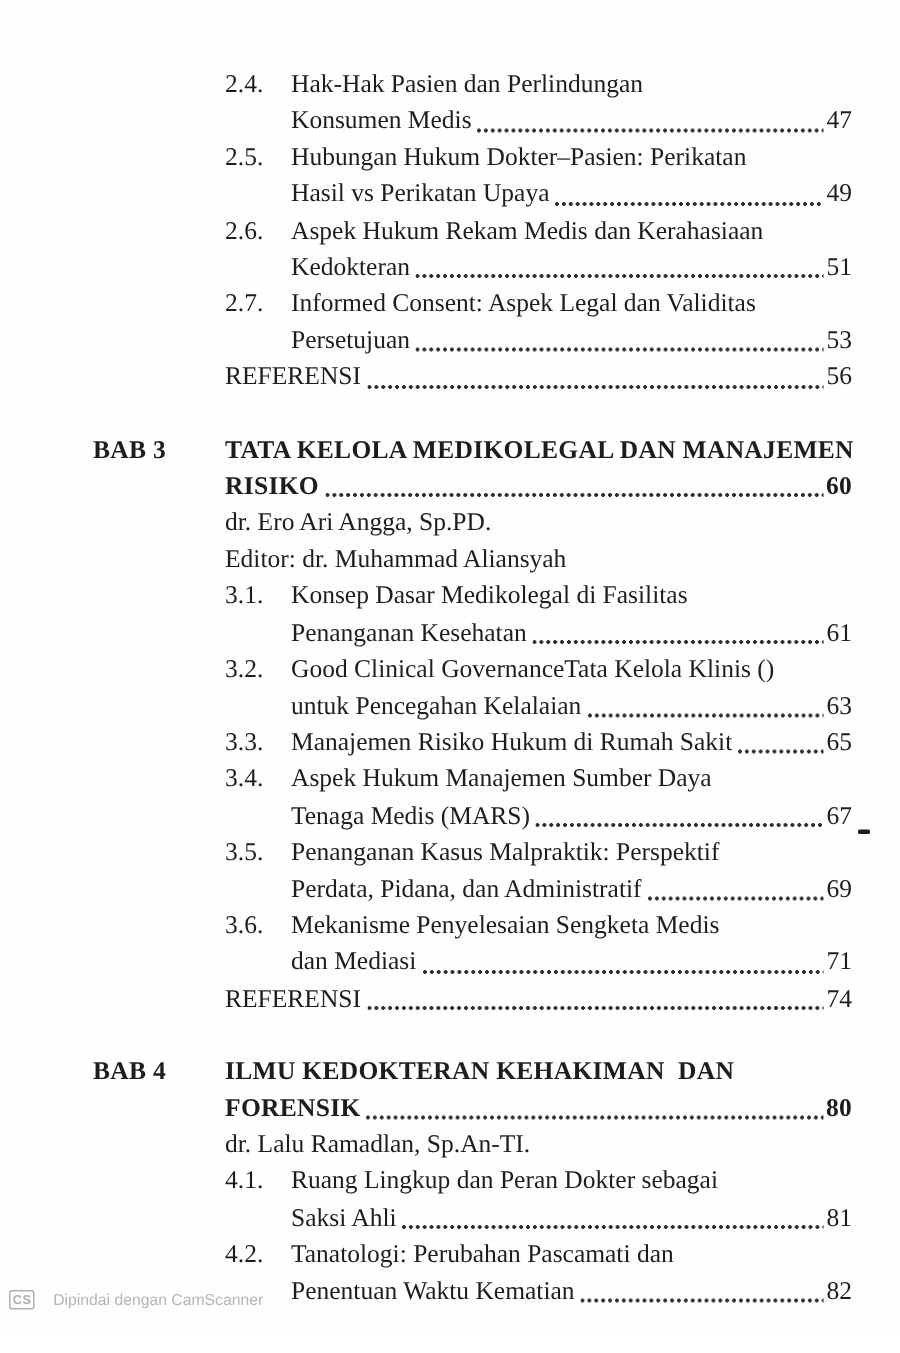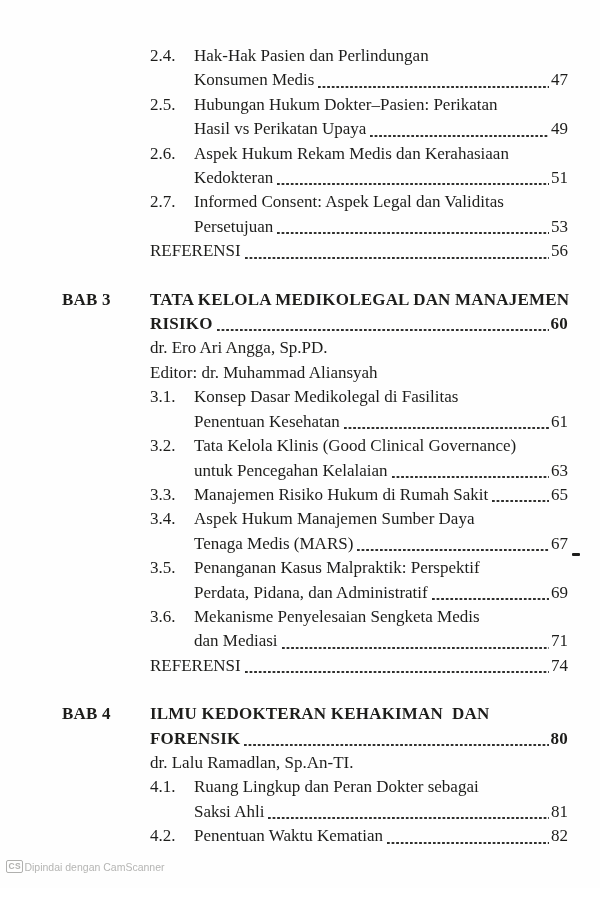--- a/index.html
+++ b/index.html
@@ -38,21 +38,21 @@
   }
   .pagenum { flex:0 0 auto; }
 
   .artifact-dash {
     position:absolute; left:572px; top:553px;
     width:8px; height:2.5px; background:#1d1d1b; border-radius:1px;
   }
 
   .watermark {
     position:absolute; left:6px; bottom:9px;
-    display:flex; align-items:center; gap:1px;
+    display:flex; align-items:center; gap:12px;
     font-family:"Liberation Sans","DejaVu Sans",sans-serif;
     color:#b5b5b3; font-size:10.5px;
   }
   .cs-badge {
     display:inline-block;
     border:1.4px solid #b0b0ae; border-radius:2px;
     padding:0 1.5px;
     font-size:8.5px; font-weight:700; line-height:11px;
     color:#b0b0ae; letter-spacing:0.3px;
   }
@@ -137,32 +137,32 @@
       </div>
       <div class="indented"><span class="run">dr. Ero Ari Angga, Sp.PD.</span></div>
       <div class="indented"><span class="run">Editor: dr. Muhammad Aliansyah</span></div>
       <div class="entry indented">
         <span class="entry-num">3.1.</span>
         <div class="block-body">
           <div class="line">
             <span class="run">Konsep Dasar Medikolegal di Fasilitas</span>
           </div>
           <div class="line">
-            <span class="run">Penentuan Kesehatan</span>
+            <span class="run">Penanganan Kesehatan</span>
             <span class="leader"></span>
             <span class="pagenum">61</span>
           </div>
         </div>
       </div>
       <div class="entry indented">
         <span class="entry-num">3.2.</span>
         <div class="block-body">
           <div class="line">
+            <span class="run italic">Good Clinical Governance</span>
             <span class="run">Tata Kelola Klinis (</span>
-            <span class="run italic">Good Clinical Governance</span>
             <span class="run">)</span>
           </div>
           <div class="line">
             <span class="run">untuk Pencegahan Kelalaian</span>
             <span class="leader"></span>
             <span class="pagenum">63</span>
           </div>
         </div>
       </div>
       <div class="entry indented">
@@ -244,20 +244,23 @@
           <div class="line">
             <span class="run">Saksi Ahli</span>
             <span class="leader"></span>
             <span class="pagenum">81</span>
           </div>
         </div>
       </div>
       <div class="entry indented">
         <span class="entry-num">4.2.</span>
         <div class="block-body">
+          <div class="line">
+            <span class="run">Tanatologi: Perubahan Pascamati dan</span>
+          </div>
           <div class="line">
             <span class="run">Penentuan Waktu Kematian</span>
             <span class="leader"></span>
             <span class="pagenum">82</span>
           </div>
         </div>
       </div>
     </div>
   <div class="artifact-dash"></div>
   <div class="watermark">

